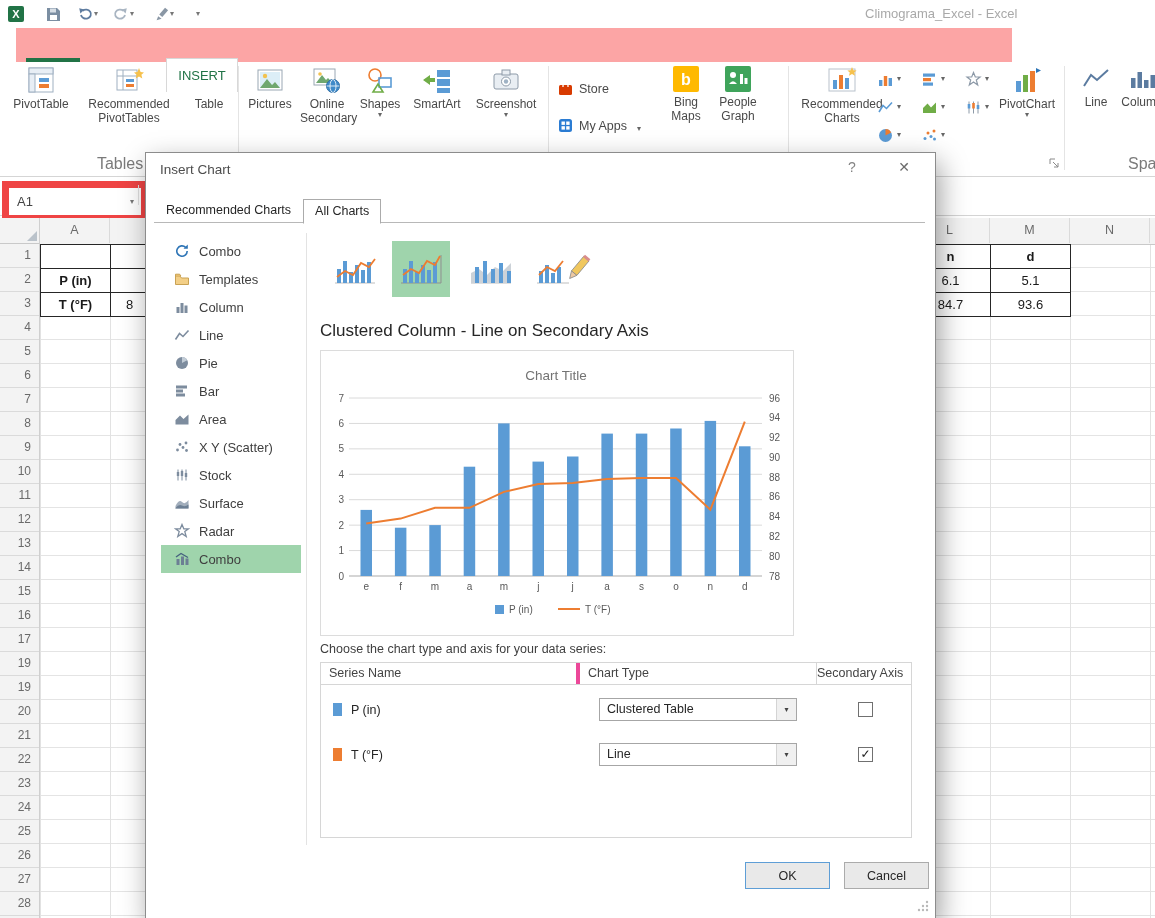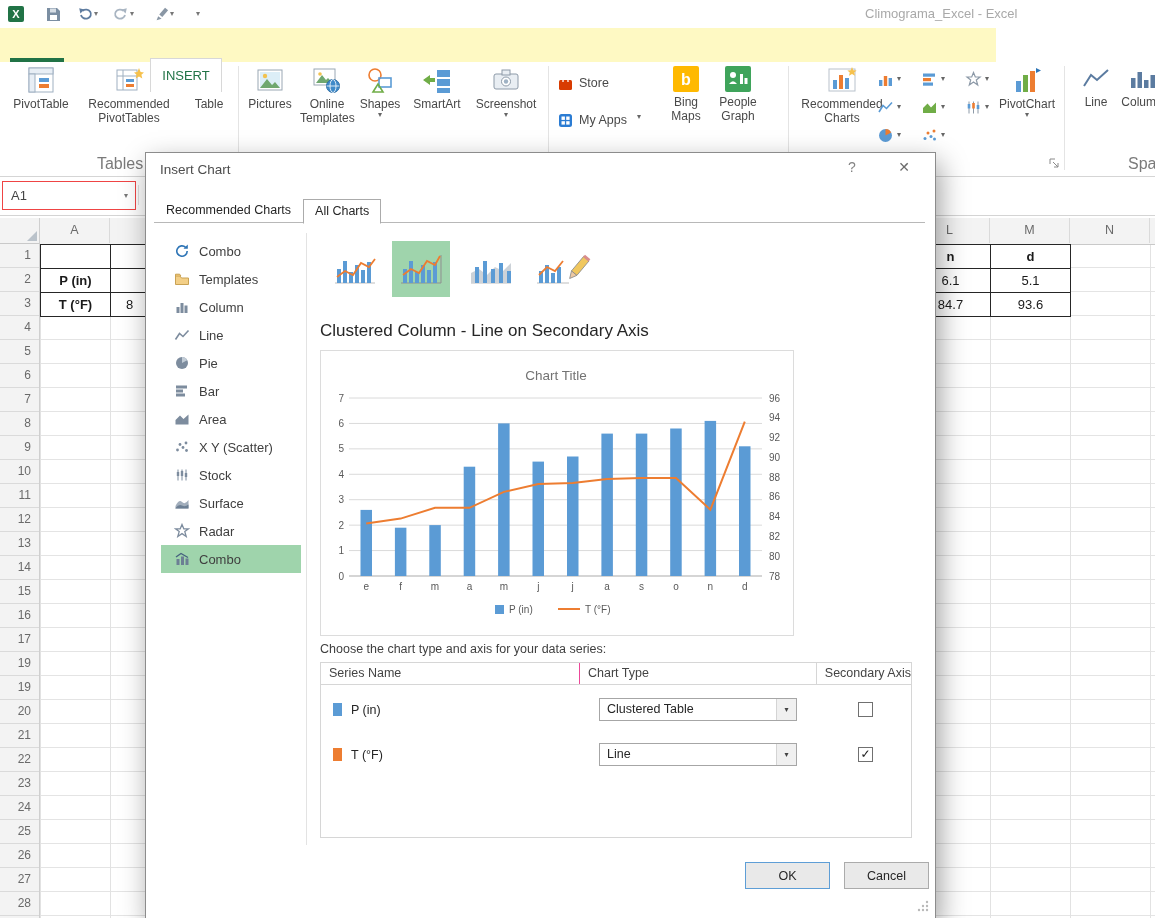--- a/index.html
+++ b/index.html
@@ -6,43 +6,43 @@
   #app{position:relative;width:1155px;height:918px;background:#fff;overflow:hidden;
        font-family:"Liberation Sans",sans-serif;color:#444;}
 
   
   .titlebar{position:absolute;left:0;top:0;width:1155px;height:28px;background:#fff;}
   .qat-ic{position:absolute;top:5px;width:18px;height:18px;display:flex;align-items:center;justify-content:center;}
   .wintitle{position:absolute;left:865px;top:6px;width:200px;font-size:13px;color:#a9a9a9;white-space:nowrap;}
   .qcaret{position:absolute;top:9px;font-size:8px;color:#777;}
 
   
-  .tabrow{position:absolute;left:0;top:28px;width:996px;height:34px;background:#fef9c3;}
+  .tabrow{position:absolute;left:16px;top:28px;width:996px;height:34px;background:#fca5a5;}
   .tabline{position:absolute;left:0;top:61px;width:1155px;height:1px;background:#e5e5e5;}
   .filetab{position:absolute;left:10px;top:30px;width:54px;height:32px;background:#217346;color:#fff;
            font-size:13px;display:flex;align-items:center;justify-content:center;}
   .rtab{position:absolute;top:30px;height:32px;font-size:13px;color:#4a4a4a;display:flex;align-items:center;justify-content:center;}
   .rtab.active{background:#fff;border:1px solid #d8d8d8;border-bottom:none;color:#217346;height:33px;z-index:3;}
 
   
   .ribbon{position:absolute;left:0;top:62px;width:1155px;height:114px;background:#fff;}
   .ribbon-border{position:absolute;left:0;top:176px;width:1155px;height:1px;background:#d5d5d5;}
   .rbtn{position:absolute;top:2px;text-align:center;font-size:12px;line-height:14px;color:#494949;}
   .rbtn svg{display:block;margin:2px auto 3px auto;}
   .rcaret{display:block;font-size:8px;color:#666;line-height:8px;}
   .rcaret.inline{display:inline;margin-left:4px;}
   .rsep{position:absolute;top:4px;width:1px;height:104px;background:#e4e4e4;}
   .grouplabel{position:absolute;top:93px;font-size:16px;color:#7a7a7a;text-align:center;white-space:nowrap;}
-  .appbtn{position:absolute;display:flex;align-items:flex-start;gap:6px;font-size:12.5px;color:#494949;height:20px;}
+  .appbtn{position:absolute;display:flex;align-items:flex-end;gap:6px;font-size:12.5px;color:#494949;height:20px;}
   .minibtn{position:absolute;width:42px;height:26px;display:flex;align-items:center;justify-content:center;gap:3px;}
   .launcher{position:absolute;width:14px;height:14px;}
 
   
   .fbar{position:absolute;left:0;top:177px;width:1155px;height:38px;background:#fff;border-bottom:1px solid #d4d4d4;}
-  .namebox{position:absolute;left:2px;top:4px;width:132px;height:27px;border:1px solid #ef4444;background:#fff;
+  .namebox{position:absolute;left:2px;top:4px;width:132px;height:27px;border:7px solid #ef4444;background:#fff;
            font-size:13px;color:#444;display:flex;align-items:center;}
   .nb-text{margin-left:8px;flex:1;}
   .nb-caret{font-size:8px;color:#777;margin-right:7px;}
   .fbar-div{position:absolute;left:138px;top:8px;width:1px;height:20px;background:#e0e0e0;}
 
   
   .colhdrs{position:absolute;left:0;top:218px;width:1155px;height:26px;background:#f3f3f3;border-bottom:1px solid #c9c9c9;}
   .colhdr{position:absolute;top:0;height:25px;line-height:25px;text-align:center;font-size:12.5px;color:#6a6a6a;
           border-right:1px solid #dadada;box-sizing:border-box;}
   .corner{position:absolute;left:0;top:218px;width:40px;height:26px;background:#f3f3f3;border-right:1px solid #cfcfcf;border-bottom:1px solid #c9c9c9;box-sizing:border-box;}
@@ -78,23 +78,23 @@
 
   .subtype{position:absolute;top:88px;width:58px;height:56px;display:flex;align-items:center;justify-content:center;}
   .subtype.sel{background:#9fd4ac;}
   .heading{position:absolute;left:174px;top:168px;font-size:17px;color:#262626;}
   .preview{position:absolute;left:174px;top:197px;width:472px;height:284px;border:1px solid #dcdcdc;background:#fff;}
   .prompt{position:absolute;left:174px;top:489px;font-size:12.5px;color:#3f3f3f;}
 
   .stable{position:absolute;left:174px;top:509px;width:592px;height:176px;border:1px solid #d6d6d6;box-sizing:border-box;background:#fff;}
   .sth{display:flex;height:21px;border-bottom:1px solid #d6d6d6;font-size:12.5px;color:#444;}
   .sth>div{line-height:20px;box-sizing:border-box;}
-  .sth-c1{width:259px;border-right:1px solid #ec4899;padding-left:8px;}
+  .sth-c1{width:259px;border-right:4px solid #ec4899;padding-left:8px;}
   .sth-c2{width:237px;border-right:1px solid #d6d6d6;padding-left:8px;}
-  .sth-c3{flex:1;text-align:right;}
+  .sth-c3{flex:1;text-align:left;}
   .strow{position:relative;height:41px;margin-top:4px;display:flex;align-items:center;}
   .series-swatch{display:inline-block;width:9px;height:13px;margin-left:12px;}
   .sname{margin-left:9px;font-size:12.5px;color:#262626;}
   .dd{position:absolute;left:278px;top:9px;width:198px;height:23px;border:1px solid #a6a6a6;background:#fff;box-sizing:border-box;}
   .dd-text{position:absolute;left:7px;top:3px;font-size:12.5px;color:#262626;}
   .ddbtn{position:absolute;right:0;top:0;bottom:0;width:19px;background:#f0f0f0;border-left:1px solid #d4d4d4;
          display:flex;align-items:center;justify-content:center;font-size:8px;color:#444;}
   .cb{position:absolute;left:537px;top:13px;width:13px;height:13px;border:1px solid #707070;background:#fff;
       font-size:12px;line-height:13px;text-align:center;color:#1a1a1a;box-sizing:content-box;}
   .btn{position:absolute;top:709px;width:85px;height:27px;background:#e9e9e9;border:1px solid #ababab;
@@ -210,21 +210,21 @@
 
     <div class="rbtn" style="left:300px;width:54px">
       <svg width="30" height="28" viewBox="0 0 30 28">
           <rect x="2" y="3" width="21" height="16" fill="#fff" stroke="#9aa7b4"></rect>
           <polygon points="4,17 10,9 14,14 16,12 21,17" fill="#6fa76f"></polygon>
           <circle cx="8" cy="8" r="1.8" fill="#f2c24e"></circle>
           <circle cx="21" cy="20" r="6.5" fill="#3f8ac9" stroke="#2c6da6"></circle>
           <ellipse cx="21" cy="20" rx="3" ry="6.5" fill="none" stroke="#fff" stroke-width="0.8"></ellipse>
           <line x1="14.5" y1="20" x2="27.5" y2="20" stroke="#fff" stroke-width="0.8"></line>
         </svg>
-      <div>Online Templates</div>
+      <div>Online Secondary</div>
     </div>
 
     <div class="rbtn" style="left:356px;width:48px">
       <svg width="30" height="28" viewBox="0 0 30 28">
           <circle cx="10" cy="9" r="6" fill="none" stroke="#ed7d31" stroke-width="1.6"></circle>
           <rect x="14" y="12" width="12" height="9" fill="none" stroke="#5b9bd5" stroke-width="1.6"></rect>
           <polygon points="8,26 13,18 18,26" fill="none" stroke="#70ad47" stroke-width="1.6"></polygon>
         </svg>
       <div>Shapes</div>
       <span class="rcaret">▾</span>

